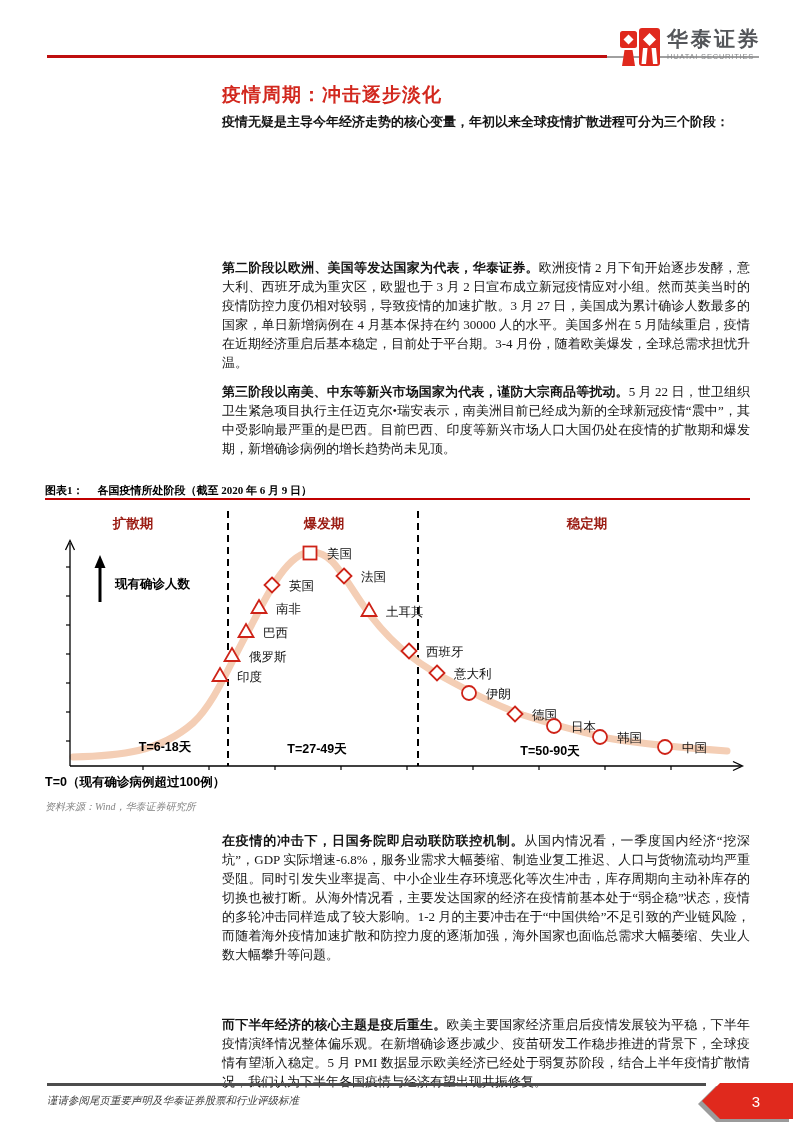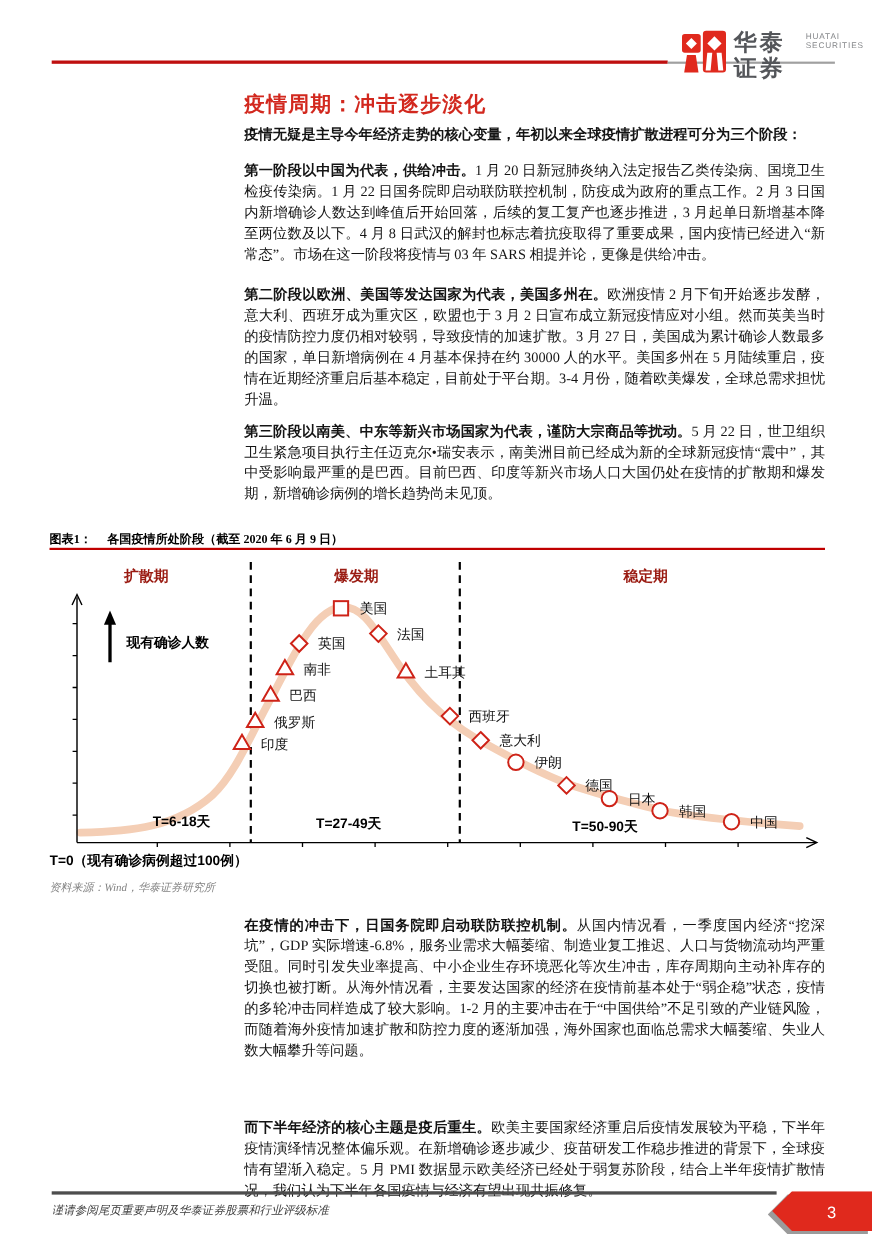--- a/index.html
+++ b/index.html
@@ -8,21 +8,21 @@
     background:#ffffff; overflow:hidden;
     font-family:"Liberation Serif","DejaVu Serif",serif;
     color:#141414;
   }
   
   .hdr-meta { position:absolute; left:47px; top:35px; font-size:12.5px; font-style:italic; color:#262626; letter-spacing:0.5px; }
   .hdr-meta .sep { margin:0 6px 0 8px; font-weight:bold; }
   .hdr-rule-red  { position:absolute; left:47px;  top:55px; width:560px; height:2.5px; background:#BF0F0F; }
   .hdr-rule-gray { position:absolute; left:607px; top:56px; width:152px; height:1.5px; background:#A0A0A0; }
   .logo { position:absolute; left:620px; top:27px; display:flex; align-items:flex-start; gap:7px; }
-  .logo-text { display:flex; flex-direction:row; }
+  .logo-text { display:flex; flex-direction:column; }
   .logo-cn { font-size:21px; font-weight:bold; color:#54565A; letter-spacing:2.5px; line-height:24px; font-family:"Liberation Sans",sans-serif; }
   .logo-en { font-size:7.5px; color:#85878A; letter-spacing:0.8px; font-family:"Liberation Sans",sans-serif; margin-top:1px; }
   
   .article-title { position:absolute; left:222px; top:82px; font-size:19px; font-weight:bold; color:#D2281E; letter-spacing:1px; }
   .para { position:absolute; left:222px; width:528px; font-size:13px; line-height:19px; text-align:justify; }
   .para .plead { font-weight:bold; }
   .lead-para { font-weight:bold; }
   
   .fig-caption { position:absolute; left:45px; top:483px; font-size:11px; font-weight:bold; color:#000; }
   .fig-caption .fig-label { margin-right:14px; }
@@ -62,23 +62,22 @@
     </span>
     <span class="logo-text">
       <span class="logo-cn">华泰证券</span>
       <span class="logo-en">HUATAI SECURITIES</span>
     </span>
   </div>
 
   <div class="article-title">疫情周期：冲击逐步淡化</div>
   <div class="para lead-para" style="top:112px;">疫情无疑是主导今年经济走势的核心变量，年初以来全球疫情扩散进程可分为三个阶段：</div>
 
-  <div class="para" style="top:145px;"><span class="plead">第一阶段以中国为代表，供给冲击。</span><span>1 月 20 日新冠肺炎纳入法定报告乙类传染病、国境卫生检疫传染病。1 月 22 日国务院即启动联防联控机制，防疫成为政府的重点工作。2 月 3 日国内新增确诊人数达到峰值后开始回落，后续的复工复产也逐步推进，3 月起单日新增基本降至两位数及以下。4 月 8 日武汉的解封也标志着抗疫取得了重要成果，国内疫情已经进入“新常态”。市场在这一阶段将疫情与 03 年 SARS 相提并论，更像是供给冲击。</span></div>
 
-  <div class="para" style="top:258px;"><span class="plead">第二阶段以欧洲、美国等发达国家为代表，美国多州在。</span><span>欧洲疫情 2 月下旬开始逐步发酵，意大利、西班牙成为重灾区，欧盟也于 3 月 2 日宣布成立新冠疫情应对小组。然而英美当时的疫情防控力度仍相对较弱，导致疫情的加速扩散。3 月 27 日，美国成为累计确诊人数最多的国家，单日新增病例在 4 月基本保持在约 30000 人的水平。美国多州在 5 月陆续重启，疫情在近期经济重启后基本稳定，目前处于平台期。3-4 月份，随着欧美爆发，全球总需求担忧升温。</span></div>
+  <div class="para" style="top:258px;"><span class="plead">第二阶段以欧洲、美国等发达国家为代表，华泰证券。</span><span>欧洲疫情 2 月下旬开始逐步发酵，意大利、西班牙成为重灾区，欧盟也于 3 月 2 日宣布成立新冠疫情应对小组。然而英美当时的疫情防控力度仍相对较弱，导致疫情的加速扩散。3 月 27 日，美国成为累计确诊人数最多的国家，单日新增病例在 4 月基本保持在约 30000 人的水平。美国多州在 5 月陆续重启，疫情在近期经济重启后基本稳定，目前处于平台期。3-4 月份，随着欧美爆发，全球总需求担忧升温。</span></div>
 
   <div class="para" style="top:382px;"><span class="plead">第三阶段以南美、中东等新兴市场国家为代表，谨防大宗商品等扰动。</span><span>5 月 22 日，世卫组织卫生紧急项目执行主任迈克尔•瑞安表示，南美洲目前已经成为新的全球新冠疫情“震中”，其中受影响最严重的是巴西。目前巴西、印度等新兴市场人口大国仍处在疫情的扩散期和爆发期，新增确诊病例的增长趋势尚未见顶。</span></div>
 
   <div class="fig-caption">
     <span class="fig-label">图表1：</span><span>各国疫情所处阶段（截至 2020 年 6 月 9 日）</span>
   </div>
   <div class="fig-rule"></div>
 
   <svg class="chart-svg" width="705" height="292" viewBox="0 0 705 292">
 

